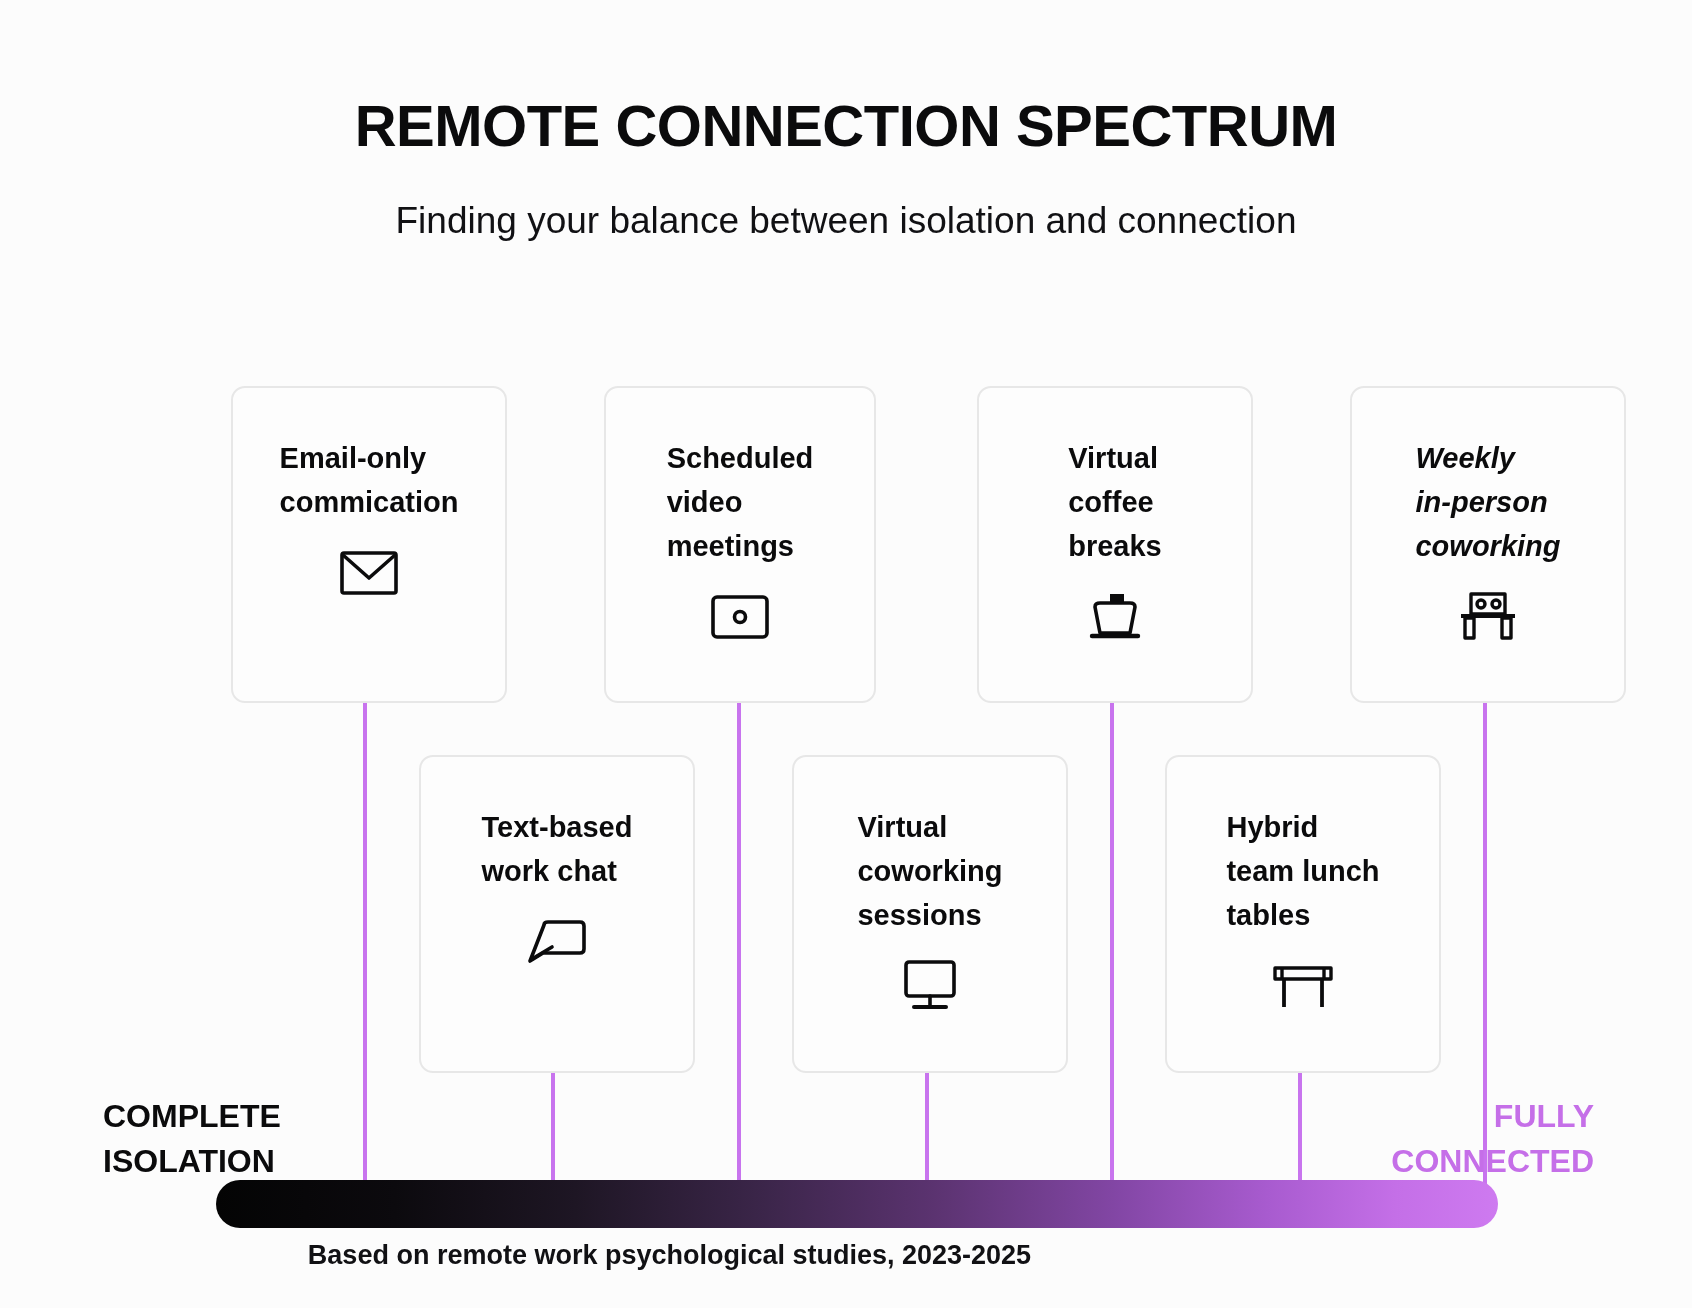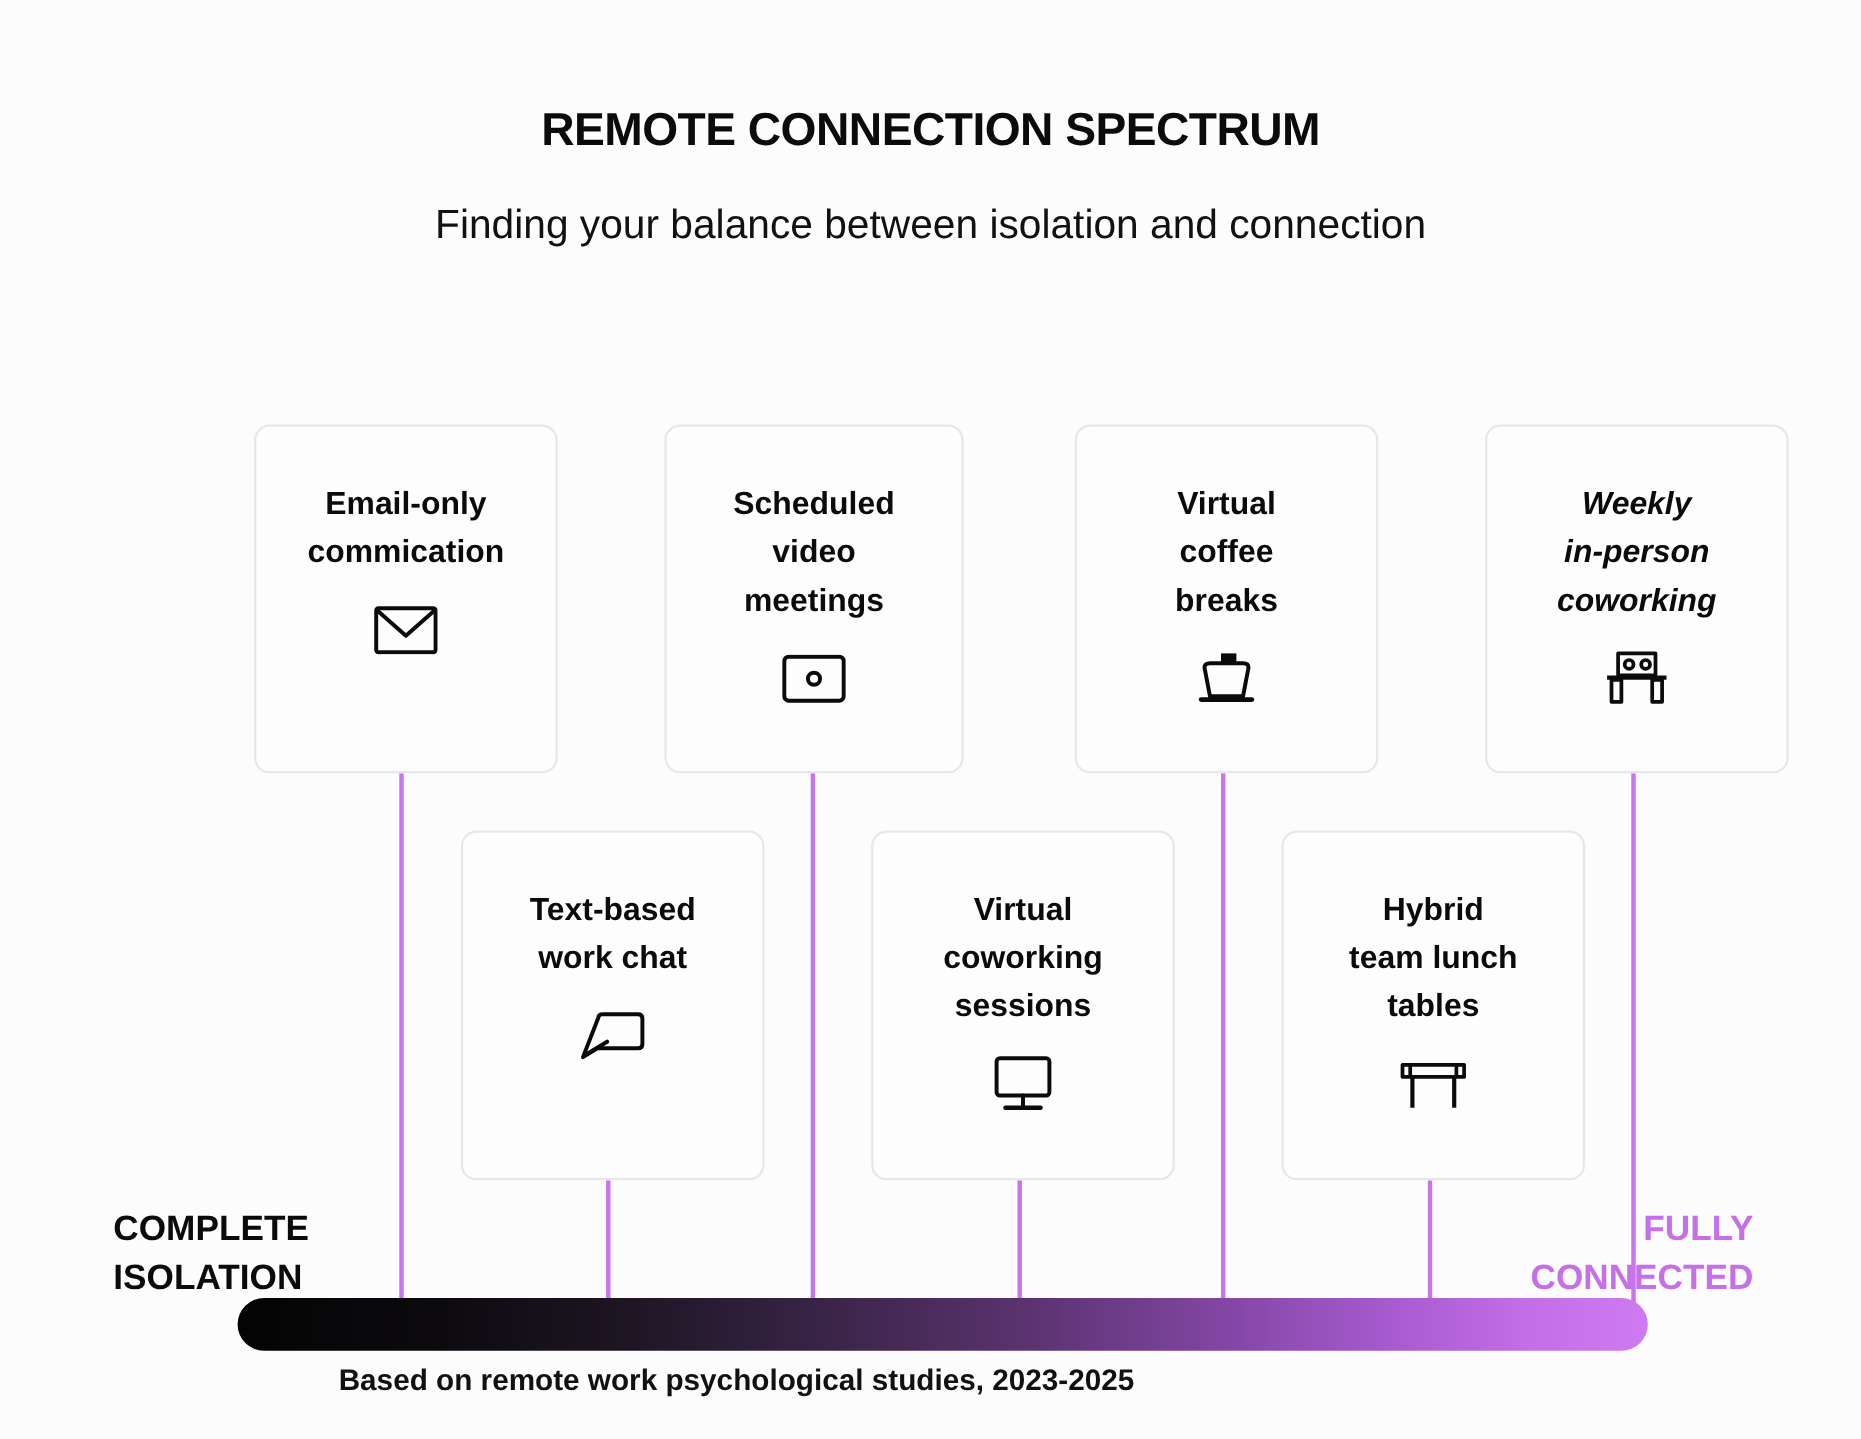--- a/index.html
+++ b/index.html
@@ -24,21 +24,21 @@
 
   
   .header {
     position: absolute;
     top: 96px;
     left: 0;
     width: 1692px;
     text-align: center;
   }
   .title {
-    font-size: 42px;
+    font-size: 58px;
     font-weight: 800;
     letter-spacing: -0.5px;
     color: #0B0B0C;
     line-height: 1.05;
     margin: 0;
     white-space: nowrap;
   }
   .subtitle {
     font-size: 37px;
     font-weight: 400;
@@ -66,21 +66,21 @@
     display: flex;
     flex-direction: column;
     align-items: center;
     justify-content: flex-start;
   }
   .card-label {
     font-size: 29px;
     font-weight: 700;
     color: #0B0B0C;
     line-height: 1.52;
-    text-align: center;
+    text-align: left;
     padding: 0 10px;
     white-space: pre-line;
   }
   .card-icon {
     margin-top: 18px;
     display: flex;
     align-items: center;
     justify-content: center;
     height: 62px;
   }

